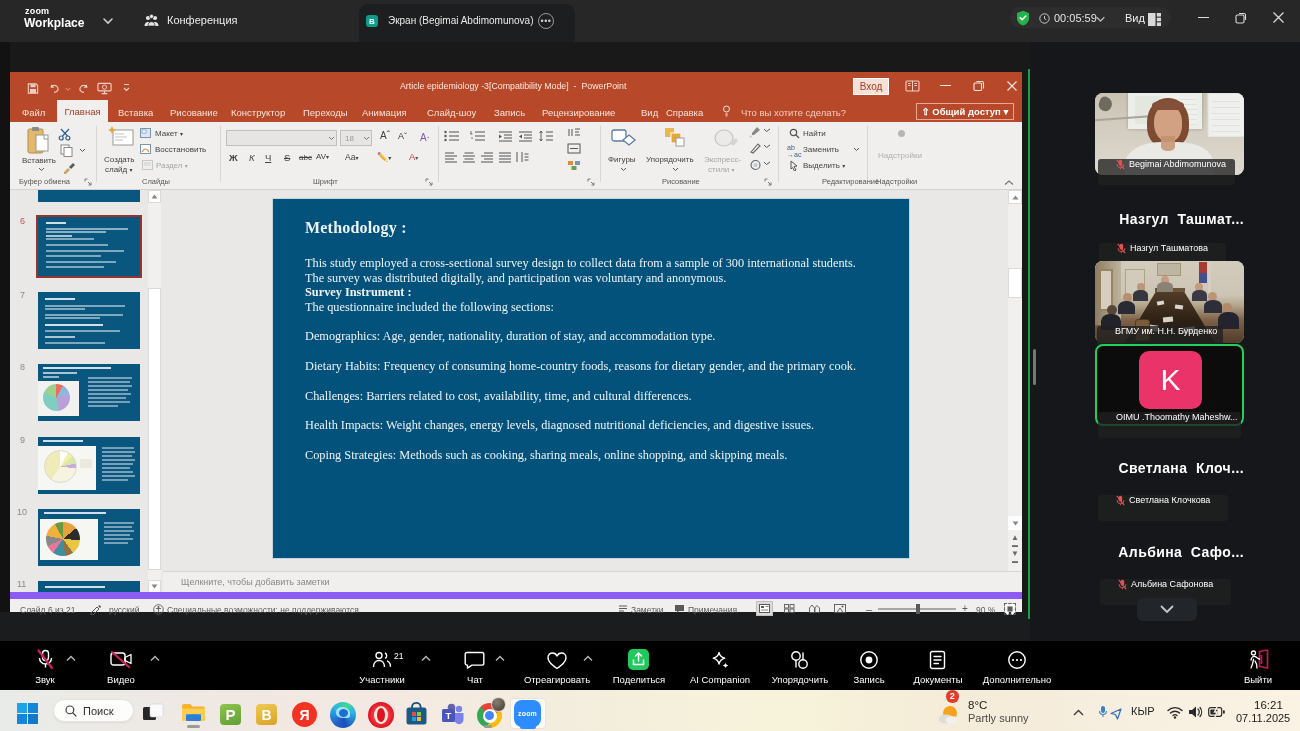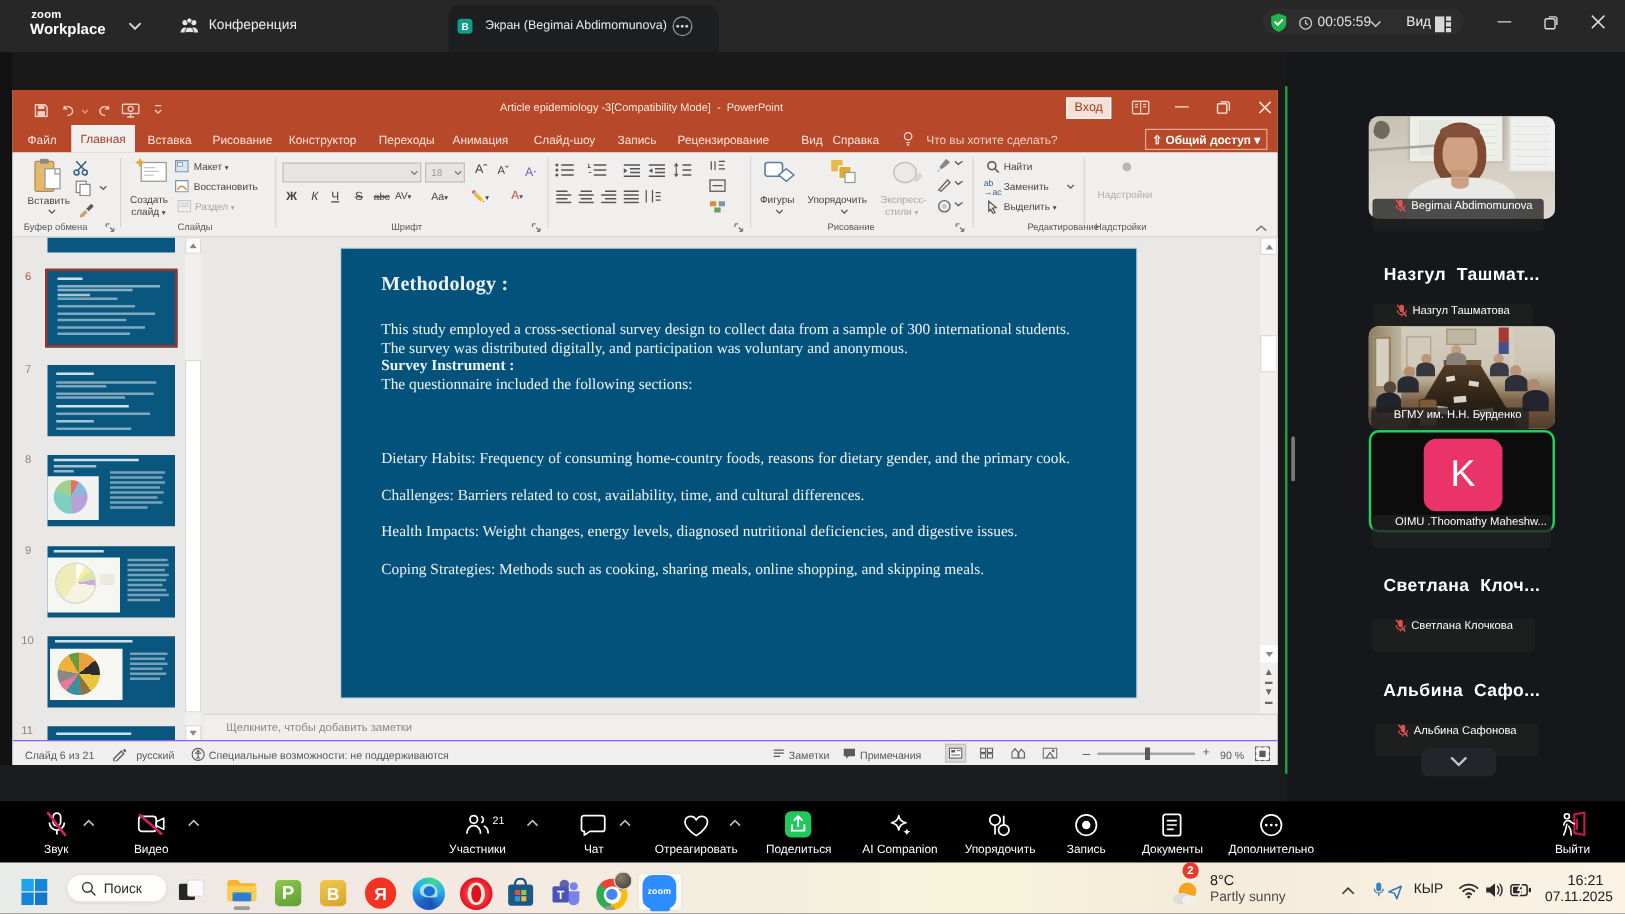--- a/index.html
+++ b/index.html
@@ -2,21 +2,21 @@
 <html><head>
 <meta charset="utf-8">
 <style>
 *{margin:0;padding:0;box-sizing:border-box}
 html,body{width:1300px;height:731px;overflow:hidden}
 body{position:relative;background:#141414;font-family:"Liberation Sans",sans-serif;-webkit-font-smoothing:antialiased}
 .a{position:absolute}
 .flx{display:flex;align-items:center}
 .tl{background:#cfe0ea}
 .lbl{position:absolute;background:rgba(32,32,32,.78);border-radius:3px;color:#fff;font-size:9px;display:flex;align-items:flex-start;padding:0 18px;height:26px;white-space:nowrap;overflow:hidden}
-.pname{position:absolute;color:#fff;font-size:14px;font-weight:700;letter-spacing:.4px;width:149px;text-align:center;white-space:nowrap}
+.pname{position:absolute;color:#fff;font-size:14px;font-weight:700;letter-spacing:.4px;width:149px;text-align:right;white-space:nowrap}
 .tbl{position:absolute;color:#fff;font-size:9.5px;text-align:center;white-space:nowrap}
 </style>
 </head>
 <body>
 
 <div class="a" id="topbar" style="left:0;top:0;width:1300px;height:42px;background:#272727">
 
   <div class="a" style="left:25px;top:6px;color:#fff;font-size:9px;font-weight:700;letter-spacing:.2px">zoom</div>
   <div class="a" style="left:24px;top:16px;color:#fff;font-size:12px;font-weight:700">Workplace</div>
   <svg class="a" style="left:102px;top:16px" width="12" height="10" viewBox="0 0 12 10">
@@ -452,20 +452,21 @@
     <div class="a" style="left:138px;top:98px;width:13px;height:282px;background:#fff;border:1px solid #dcdad8"></div>
   </div>
   <div class="a" id="slidearea" style="left:153px;top:118px;width:859px;height:381px;background:#e9e8e6">
 
     <div class="a" id="slide" style="left:110px;top:9px;width:636px;height:359px;background:#03527b;box-shadow:0 0 0 1px #c8d4dc;color:#eef3f6;font-family:'Liberation Serif',serif">
       <div class="a" style="left:32px;top:20px;font-size:16px;font-weight:700;letter-spacing:.2px">Methodology :</div>
       <div class="a" style="left:32px;top:57px;font-size:12.3px;white-space:nowrap">This study employed a cross-sectional survey design to collect data from a sample of 300 international students.</div>
       <div class="a" style="left:32px;top:72px;font-size:12.3px;white-space:nowrap">The survey was distributed digitally, and participation was voluntary and anonymous.</div>
       <div class="a" style="left:32px;top:86px;font-size:12.3px;font-weight:700;white-space:nowrap">Survey Instrument :</div>
       <div class="a" style="left:32px;top:101px;font-size:12.3px;white-space:nowrap">The questionnaire included the following sections:</div>
+      <div class="a" style="left:32px;top:130px;font-size:12.3px;white-space:nowrap">Demographics: Age, gender, nationality, duration of stay, and accommodation type.</div>
       <div class="a" style="left:32px;top:160px;font-size:12.3px;white-space:nowrap">Dietary Habits: Frequency of consuming home-country foods, reasons for dietary gender, and the primary cook.</div>
       <div class="a" style="left:32px;top:190px;font-size:12.3px;white-space:nowrap">Challenges: Barriers related to cost, availability, time, and cultural differences.</div>
       <div class="a" style="left:32px;top:219px;font-size:12.3px;white-space:nowrap">Health Impacts: Weight changes, energy levels, diagnosed nutritional deficiencies, and digestive issues.</div>
       <div class="a" style="left:32px;top:249px;font-size:12.3px;white-space:nowrap">Coping Strategies: Methods such as cooking, sharing meals, online shopping, and skipping meals.</div>
     </div>
 
     <div class="a" style="left:845px;top:0;width:14px;height:381px;background:#f1f0ef"></div>
     <div class="a flx" style="left:845px;top:0;width:14px;height:14px;background:#fdfdfd;border:1px solid #dcdad8;justify-content:center">
         <svg width="7" height="5" viewBox="0 0 7 5">
           <path d="M3.5 0.5L6.5 4.5H0.5z" fill="#8a8886"></path>
@@ -478,21 +479,21 @@
         </svg>
       </div>
     <div class="a" style="left:847px;top:344px;color:#6a6866;font-size:8px;line-height:7px;text-align:center;width:10px">▲<br><span style="font-size:6px">▬</span></div>
     <div class="a" style="left:847px;top:360px;color:#6a6866;font-size:8px;line-height:7px;text-align:center;width:10px">▼<br><span style="font-size:6px">▬</span></div>
   </div>
 
   <div class="a" style="left:153px;top:499px;width:859px;height:21px;background:#f0efee;border-top:1px solid #d8d6d4">
     <div class="a" style="left:18px;top:5px;color:#8a8886;font-size:9px">Щелкните, чтобы добавить заметки</div>
   </div>
 
-  <div class="a" id="status" style="left:0;top:520px;width:1012px;height:20px;background:#f0efee;border-top:1px solid #8b5cf6;color:#5c5a58;font-size:8.5px">
+  <div class="a" id="status" style="left:0;top:520px;width:1012px;height:20px;background:#f0efee;border-top:7px solid #8b5cf6;color:#5c5a58;font-size:8.5px">
     <div class="a" style="left:10px;top:6px">Слайд 6 из 21</div>
     <svg class="a" style="left:80px;top:6px" width="12" height="10" viewBox="0 0 12 10">
         <path d="M1 8l6-6 2 2-6 6H1z" fill="none" stroke="#5c5a58" stroke-width="1"></path>
         <path d="M8 1l2-1 1 2-1 1z" fill="#5c5a58"></path>
       </svg>
     <div class="a" style="left:99px;top:6px">русский</div>
     <svg class="a" style="left:143px;top:5px" width="11" height="11" viewBox="0 0 11 11">
         <circle cx="5.5" cy="5.5" r="4.8" fill="none" stroke="#5c5a58" stroke-width=".9"></circle>
         <circle cx="5.5" cy="3" r="1" fill="#5c5a58"></circle>
         <path d="M3 4.5h5M5.5 4.5v3M4.3 9l1.2-1.5L6.7 9" stroke="#5c5a58" stroke-width=".9" fill="none"></path>

